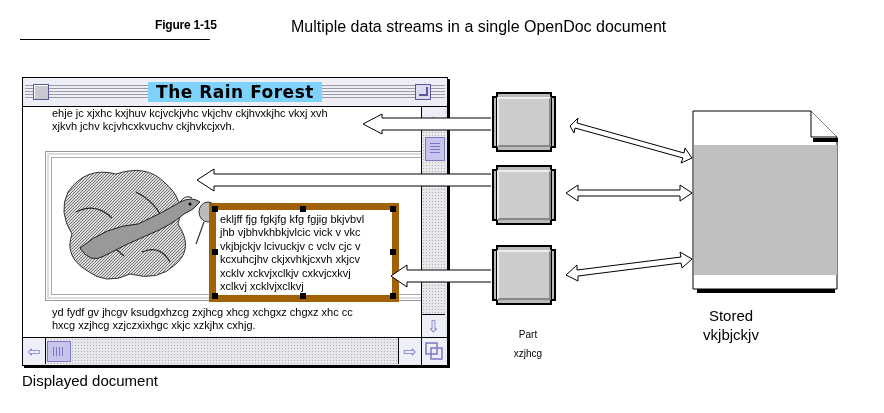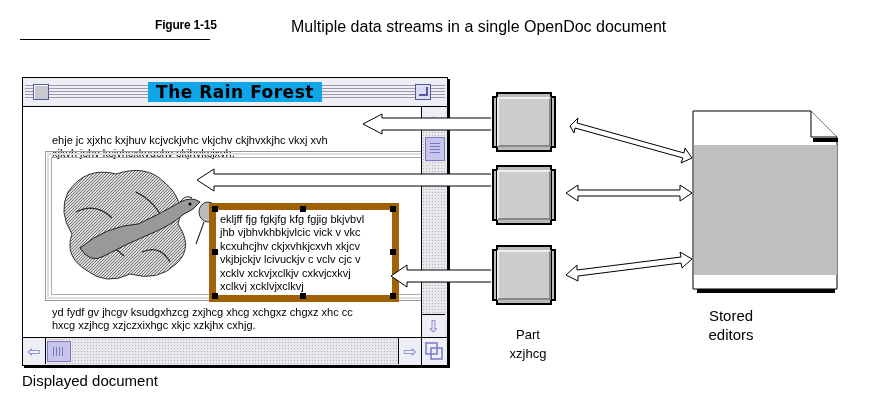--- a/index.html
+++ b/index.html
@@ -13,26 +13,26 @@
 
   
   #window { left:22px; top:77px; width:424px; height:287px; border:1px solid #000; background:#fff; box-shadow:2px 2px 0 #000; }
   #titlebar { left:0; top:0; width:424px; height:28px; background:#eeeef6; border-bottom:1px solid #000; }
   .stripes { position:absolute; top:7px; height:13px;
     background:repeating-linear-gradient(to bottom, #9a9aa6 0 1px, #eeeef6 1px 3px); }
   #close-box { left:10px; top:6px; width:14px; height:14px; border:1px solid #5a56a0; background:#c8c8d0; box-shadow: inset 1px 1px 0 #fff; }
   #zoom-box { left:392px; top:6px; width:14px; height:14px; border:1px solid #5a56a0; background:#dcdcf0; }
   #zoom-box:after { content:""; position:absolute; left:3px; top:2px; width:7px; height:7px; border-right:2px solid #5a56a0; border-bottom:2px solid #5a56a0; }
   #win-title { left:0; width:424px; top:4px; text-align:center; font-size:17px; font-weight:bold; font-family:"DejaVu Sans", sans-serif; letter-spacing:0.5px; }
-  #win-title span { background:#0ea5e9; padding:0 8px; }
+  #win-title span { background:#7dd3fc; padding:0 8px; }
 
   
   #content { left:0; top:29px; width:398px; height:230px; background:#fff; }
   .para { position:absolute; left:29px; font-size:11px; line-height:13px; }
-  #para1 { top:27px; }
+  #para1 { top:0; }
   #para3 { top:199px; }
   #embed-frame { left:22px; top:44px; width:386px; height:148px; border:1px solid #999; outline:2px solid #ddd; outline-offset:-4px; }
   #embed-frame-inner { left:5px; top:5px; right:5px; bottom:5px; border:1px solid #aaa; position:absolute; }
 
   
   #text-part { left:186px; top:96px; width:176px; height:85px; border:7px solid #a16207; background:#fff; }
   #text-part-body { position:absolute; left:4px; top:3px; font-size:11px; line-height:13.4px; width:172px; }
   .handle { position:absolute; width:6px; height:6px; background:#000; }
 
   
@@ -49,21 +49,21 @@
     background:repeating-linear-gradient(to right, #7c78c8 0 1px, transparent 1px 3px); }
   #grow-box { left:398px; top:259px; width:25px; height:27px; background:#eeeef6; border-left:1px solid #000; border-top:1px solid #000; }
 
   #displayed-label { left:22px; top:372px; font-size:15px; }
 
   
   .editor { position:absolute; width:64px; height:60px; }
   .editor .outer { position:absolute; left:0; top:4px; width:64px; height:52px; border:2px solid #000; background:#bbb; box-sizing:border-box; }
   .editor .outer2 { position:absolute; left:4px; top:0; width:56px; height:60px; border:2px solid #000; background:#bbb; box-sizing:border-box; }
   .editor .face { position:absolute; left:5px; top:5px; width:54px; height:50px; background:#ccc; border-left:2px solid #eee; border-top:2px solid #eee; border-right:2px solid #888; border-bottom:2px solid #888; box-sizing:border-box; }
-  #editors-label { left:488px; top:325px; width:80px; text-align:center; font-size:13px; line-height:19px; }
+  #editors-label { left:488px; top:325px; width:80px; text-align:center; font-size:10px; line-height:19px; }
 
   
   #stored-doc { left:693px; top:111px; width:144px; height:182px; }
   #stored-label { left:676px; top:306px; width:110px; text-align:center; font-size:15px; line-height:19px; }
 
   svg { position:absolute; left:0; top:0; overflow:visible; }
 </style>
 </head>
 <body>
 
@@ -108,22 +108,22 @@
           <ellipse cx="162" cy="60" rx="9" ry="10" fill="#bbb" stroke="#333"></ellipse>
           <path d="M158 70 L150 92" stroke="#333" stroke-width="1.2"></path>
         </g>
       </svg>
     </div>
 
     <div class="abs" id="text-part">
       <div id="text-part-body">
         <div>ekljff fjg fgkjfg kfg fgjig bkjvbvl</div>
         <div>jhb vjbhvkhbkjvlcic vick v  vkc</div>
+        <div>vkjbjckjv lcivuckjv c vclv cjc v</div>
         <div>kcxuhcjhv ckjxvhkjcxvh xkjcv</div>
-        <div>vkjbjckjv lcivuckjv c vclv cjc v</div>
         <div>xcklv xckvjxclkjv cxkvjcxkvj</div>
         <div>xclkvj xcklvjxclkvj</div>
       </div>
       <div class="handle" style="left:-4px;top:-4px;"></div>
       <div class="handle" style="left:84px;top:-4px;"></div>
       <div class="handle" style="right:-4px;top:-4px;"></div>
       <div class="handle" style="left:-4px;top:39px;"></div>
       <div class="handle" style="right:-4px;top:39px;"></div>
       <div class="handle" style="left:-4px;bottom:-4px;"></div>
       <div class="handle" style="left:84px;bottom:-4px;"></div>
@@ -189,21 +189,21 @@
   <svg width="150" height="190">
     <path d="M4 4 H122 L142 24 V182 H4 Z" fill="#000"></path>
     <path d="M0 0 H118 L144 26 V178 H0 Z" fill="#fff" stroke="#000" stroke-width="1"></path>
     <path d="M118 0 V26 H144" fill="#fff" stroke="#000" stroke-width="1"></path>
     <rect x="120" y="27" width="25" height="4" fill="#000"></rect>
     <rect x="1" y="34" width="143" height="130" fill="#c0c0c0"></rect>
   </svg>
 </div>
 <div class="abs" id="stored-label">
   <div>Stored</div>
-  <div>editors</div>
+  <div>vkjbjckjv</div>
 </div>
 
 <svg width="884" height="413">
 
   <path d="M491 118 H382 L382 114 L363 124 L382 134 L382 130 H491" fill="#fff" stroke="#000" stroke-width="1"></path>
   <path d="M491 174 H214 L214 169 L197 180 L214 191 L214 186 H491" fill="#fff" stroke="#000" stroke-width="1"></path>
   <path d="M491 270 H407 L407 265 L391 276 L407 287 L407 282 H491" fill="#fff" stroke="#000" stroke-width="1"></path>
 
   <path d="M570 126 L578 118 L577 123 L684 153 L685 148 L692 158 L681 163 L683 158 L575 128 L574 133 Z" fill="#fff" stroke="#000" stroke-width="1"></path>
   <path d="M566 193 L578 185 L578 190 L680 190 L680 185 L692 193 L680 201 L680 196 L578 196 L578 201 Z" fill="#fff" stroke="#000" stroke-width="1"></path>

